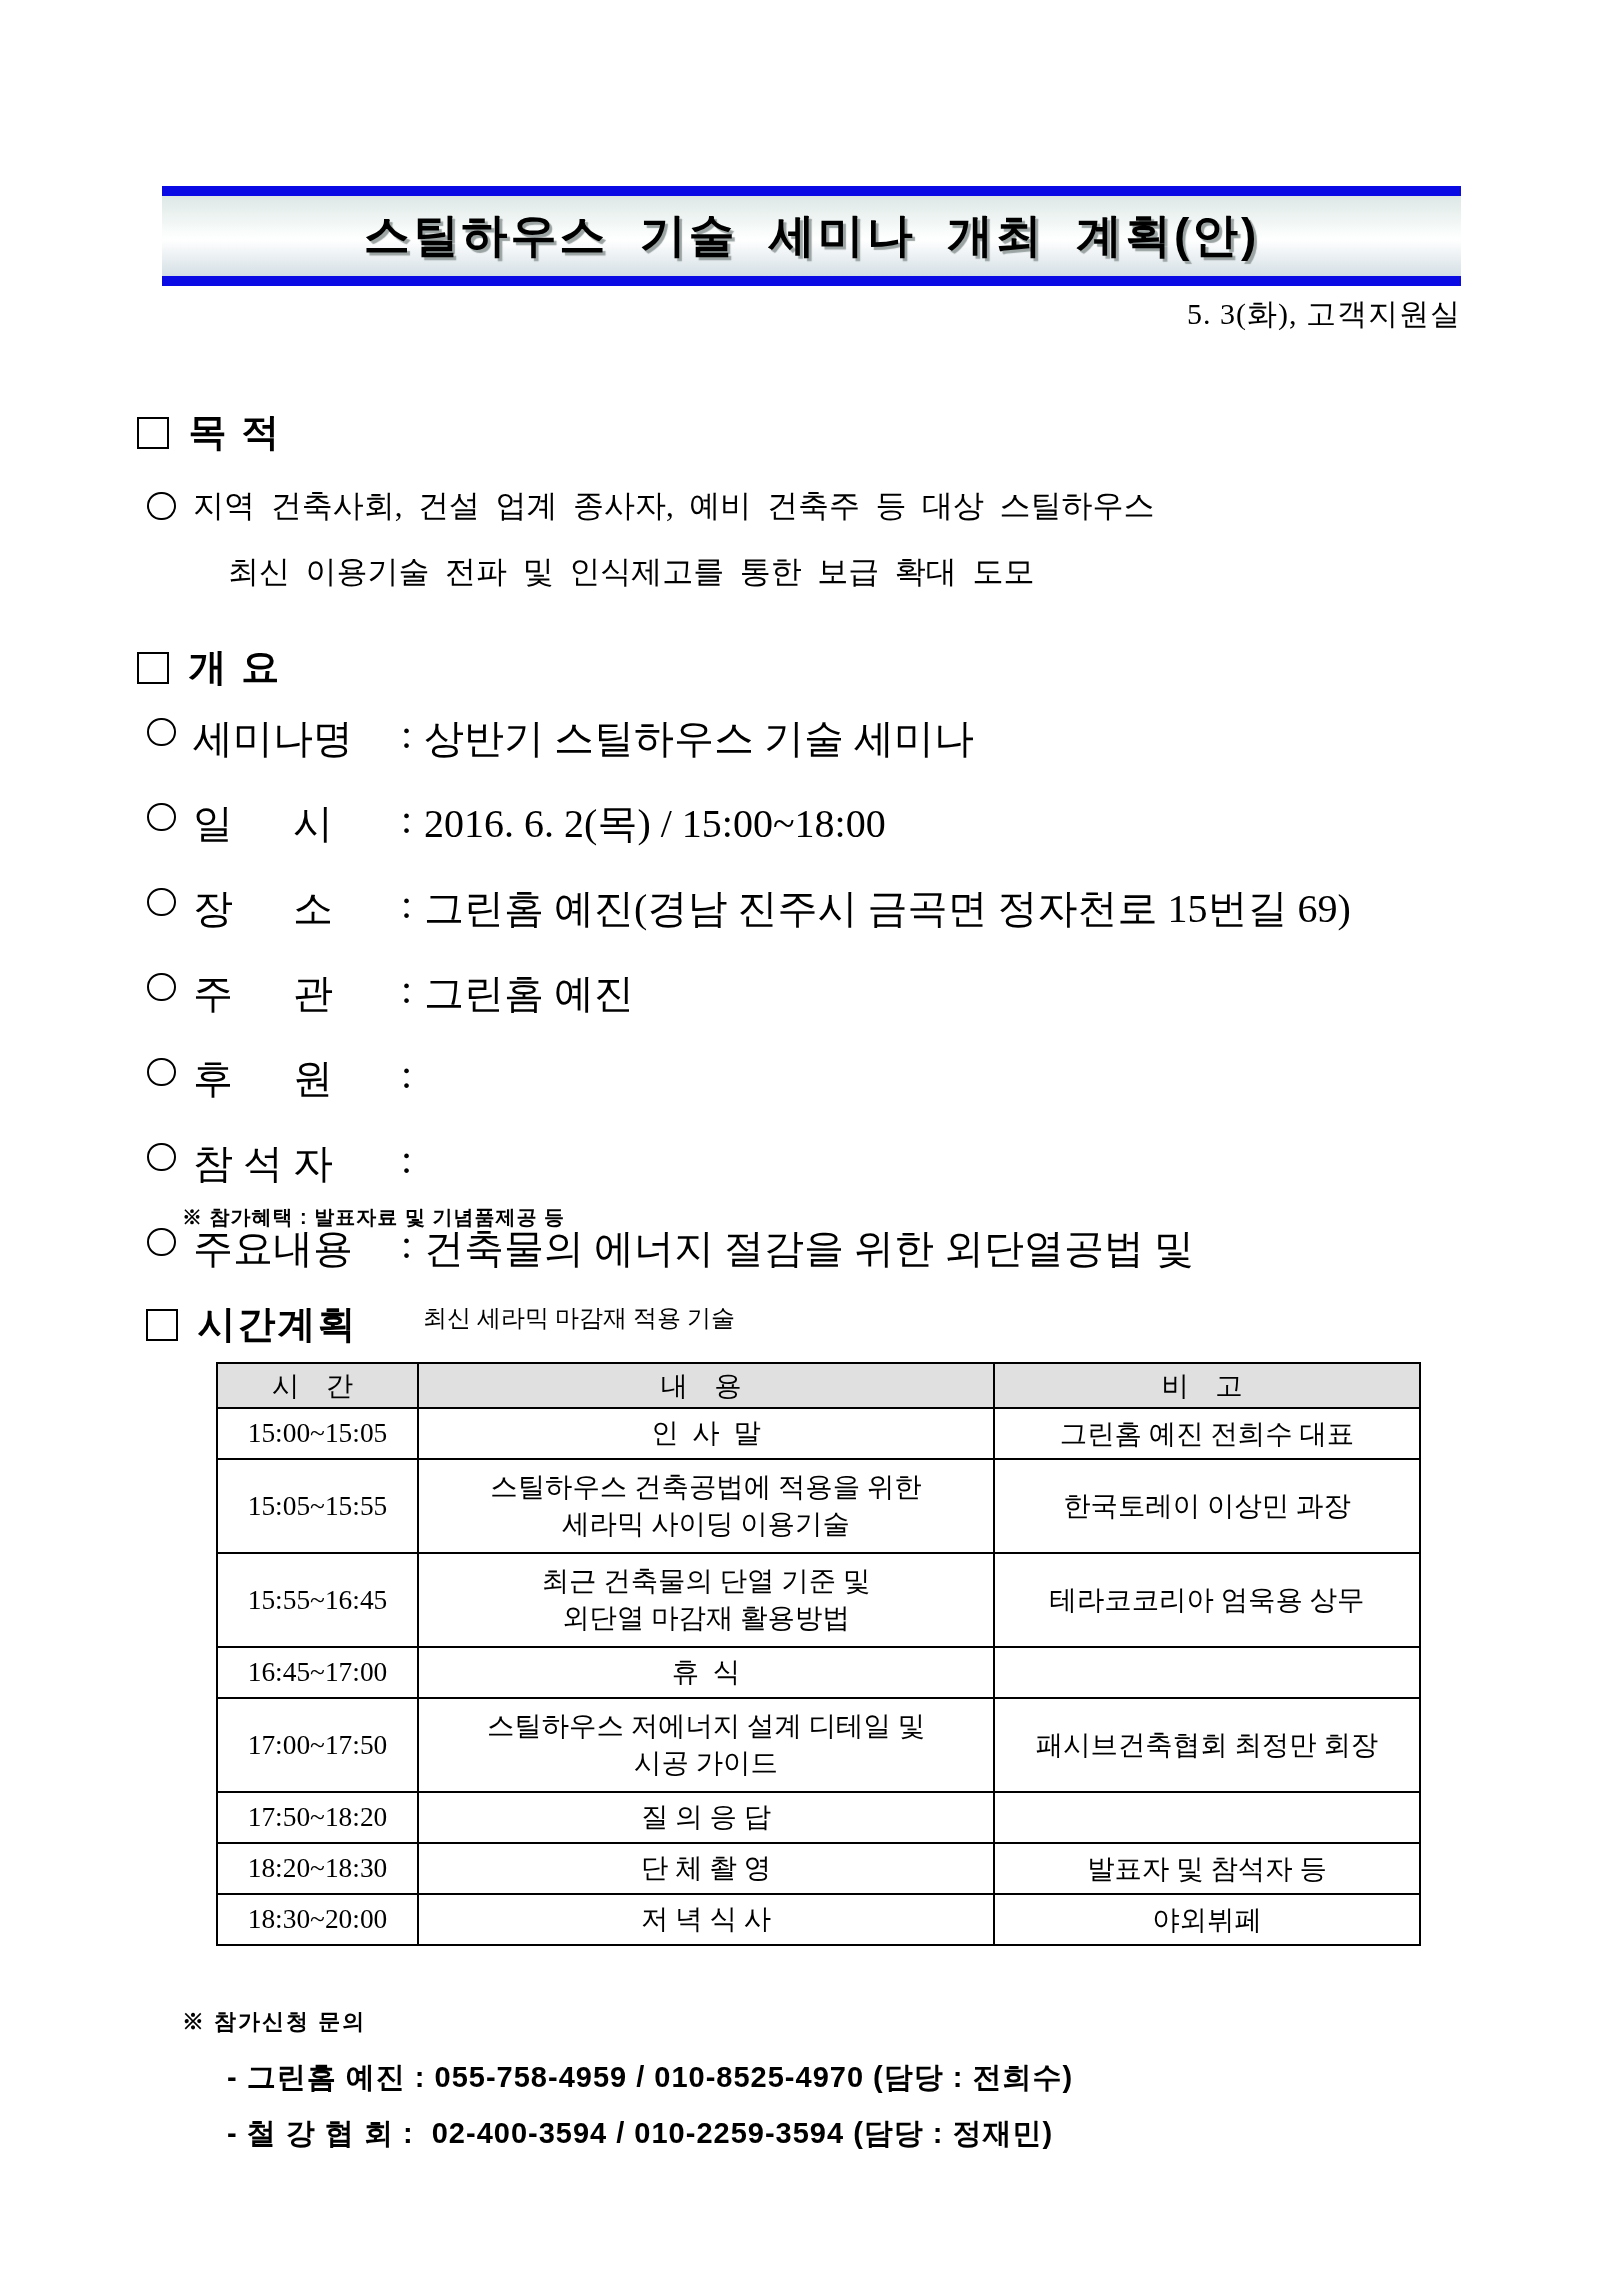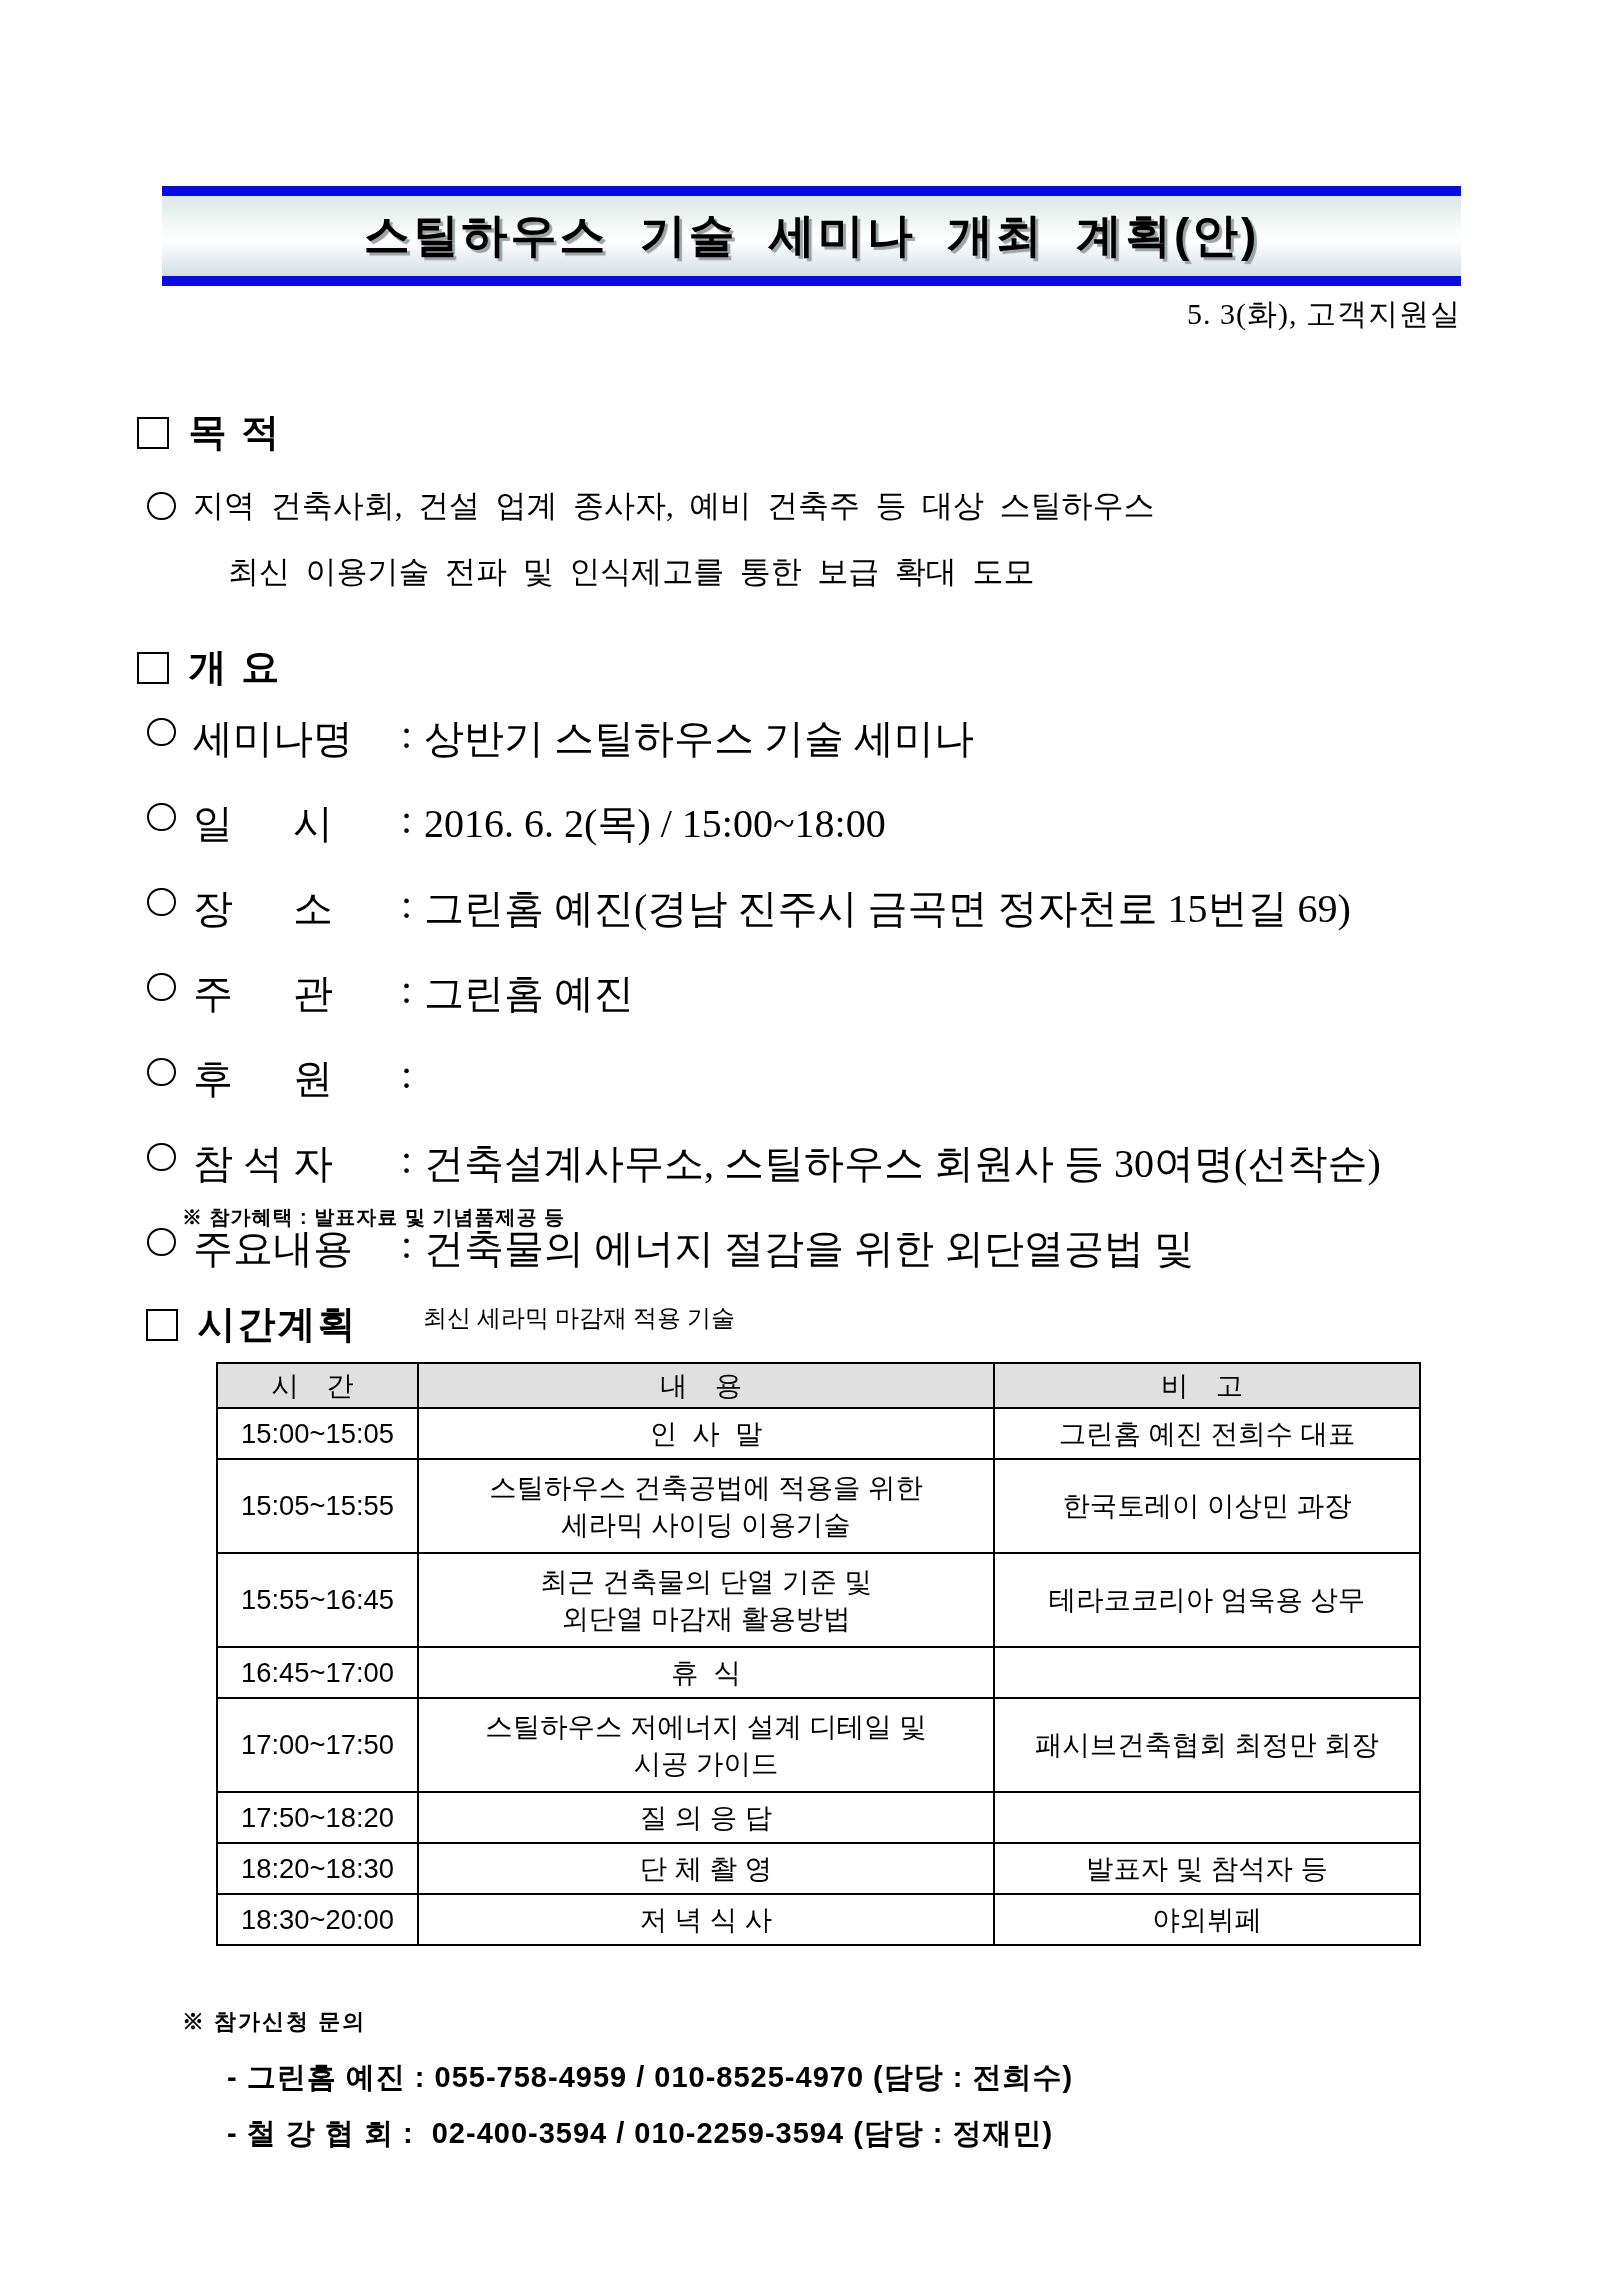--- a/index.html
+++ b/index.html
@@ -57,21 +57,21 @@
     font-family:"Liberation Sans", sans-serif; font-weight:bold; font-size:20px; letter-spacing:1px;
   }
 
   
   #schedule-table {
     position:absolute; left:216px; top:1362px; width:1204px;
     border-collapse:collapse; font-family:"Liberation Sans", sans-serif;
     font-size:27.4px; table-layout:fixed;
   }
   #schedule-table th, #schedule-table td { border:2px solid #000; padding:0 3.9px; }
-  #schedule-table { border:2.9px solid #000; }
+  #schedule-table { border:2.9px solid #000;font-family:Liberation Serif, serif; }
   #schedule-table th {
     background:#e0e0e0; height:43px; font-weight:normal; letter-spacing:9.8px; text-align:center;
   }
   #schedule-table td { text-align:center; vertical-align:middle; }
   .row-single td { height:49px; }
   .row-double td { height:92px; }
   .cell-line { white-space:pre; line-height:37px; }
   .time-cell { letter-spacing:0; }
 
   
@@ -144,21 +144,20 @@
   <div class="ov-item">
     <span class="circ-bullet"></span>
     <span class="ov-label">후      원</span>
     <span class="ov-colon">:</span>
   </div>
 
   <div class="ov-item">
     <span class="circ-bullet"></span>
     <span class="ov-label">참 석 자</span>
     <span class="ov-colon">:</span>
-    <span class="ov-value">건축설계사무소, 스틸하우스 회원사 등 30여명(선착순)</span>
   </div>
 
   <div class="ov-item">
     <span class="circ-bullet"></span>
     <span class="ov-label">주요내용</span>
     <span class="ov-colon">:</span>
     <span class="ov-value">건축물의 에너지 절감을 위한 외단열공법 및</span>
   </div>
 <div class="ov-cont">최신 세라믹 마감재 적용 기술</div>
   </div>

